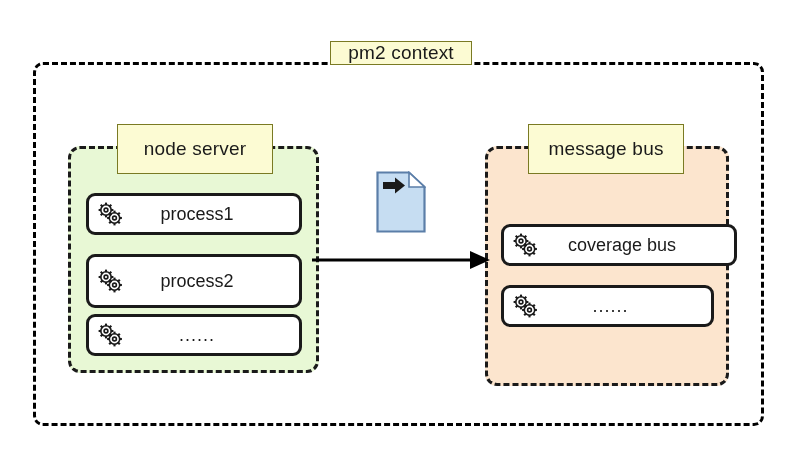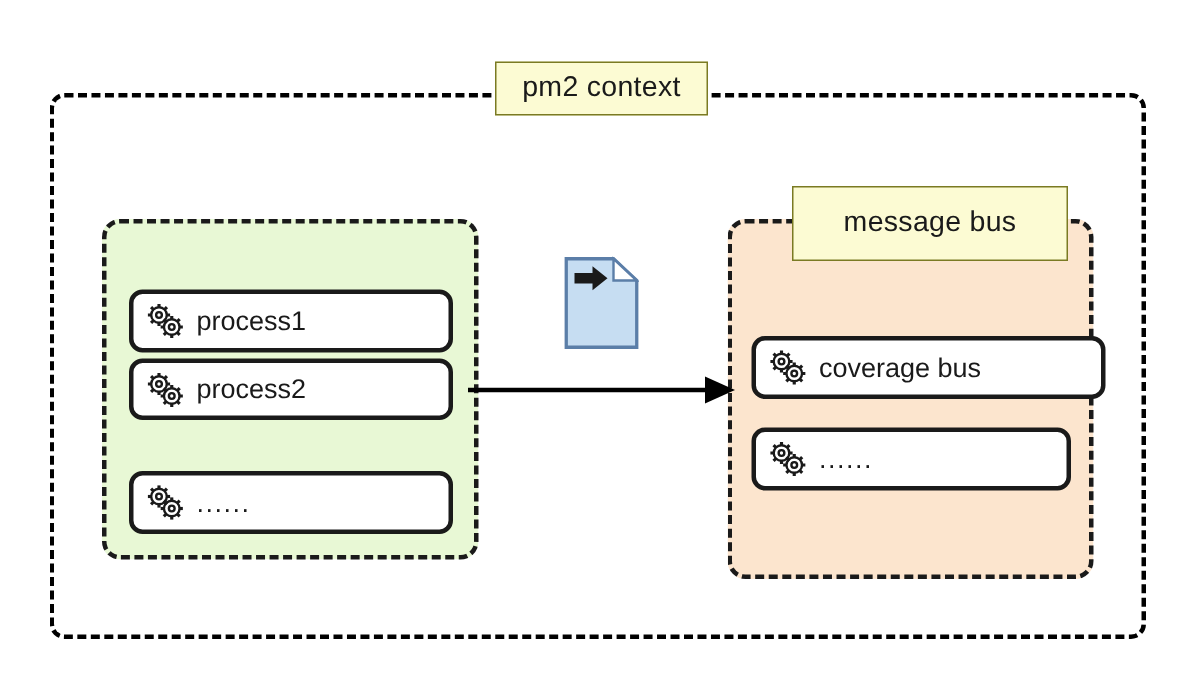--- a/index.html
+++ b/index.html
@@ -64,48 +64,48 @@
     color: #1a1a1a;
     font-size: 19px;
     letter-spacing: 0.2px;
     white-space: nowrap;
     z-index: 6;
   }
   .plate-pm2 {
     left: 330px;
     top: 41px;
     width: 142px;
-    height: 36px;
+    height: 24px;
   }
   .plate-node {
     left: 117px;
     top: 124px;
     width: 156px;
     height: 50px;
   }
   .plate-bus {
     left: 528px;
     top: 124px;
-    width: 184px;
+    width: 156px;
     height: 50px;
   }
 
   
   .pill {
     position: absolute;
     background: #ffffff;
     border: 3px solid #1a1a1a;
     border-radius: 9px;
     display: flex;
     align-items: center;
     z-index: 4;
   }
   .pill .pill-label {
     flex: 1;
-    text-align: left;
+    text-align: center;
     font-size: 18px;
     color: #1a1a1a;
     padding-right: 36px;
     white-space: nowrap;
     overflow: hidden;
   }
   .pill .pill-label.dots {
     font-size: 18px;
     letter-spacing: 1px;
   }
@@ -113,21 +113,21 @@
     width: 42px;
     min-width: 42px;
     height: 100%;
     display: flex;
     align-items: center;
     justify-content: center;
   }
   .gear-slot svg { display: block; }
 
   .p1 { left: 86px; top: 193px; width: 216px; height: 42px; }
-  .p2 { left: 86px; top: 239px; width: 216px; height: 41px; }
+  .p2 { left: 86px; top: 254px; width: 216px; height: 54px; }
   .p3 { left: 86px; top: 314px; width: 216px; height: 42px; }
 
   .m1 { left: 501px; top: 224px; width: 236px; height: 42px; }
   .m2 { left: 501px; top: 285px; width: 213px; height: 42px; }
 
   
   .doc-icon {
     position: absolute;
     left: 376px;
     top: 171px;
@@ -166,20 +166,23 @@
 <div id="canvas">
 
   <div class="outer-frame"></div>
 
   <div class="region region-green"></div>
 
   <div class="region region-orange"></div>
 
   <div class="title-plate plate-pm2">
     <span>pm2 context</span>
+  </div>
+  <div class="title-plate plate-node">
+    <span>node server</span>
   </div>
   <div class="title-plate plate-bus">
     <span>message bus</span>
   </div>
 
   <div class="pill p1">
     <span class="gear-slot">
       <svg width="28" height="26" viewBox="0 0 28 26" aria-hidden="true">
         <g fill="none" stroke="#1a1a1a" stroke-width="1.6">
           <circle cx="10" cy="9" r="5.2"></circle>

